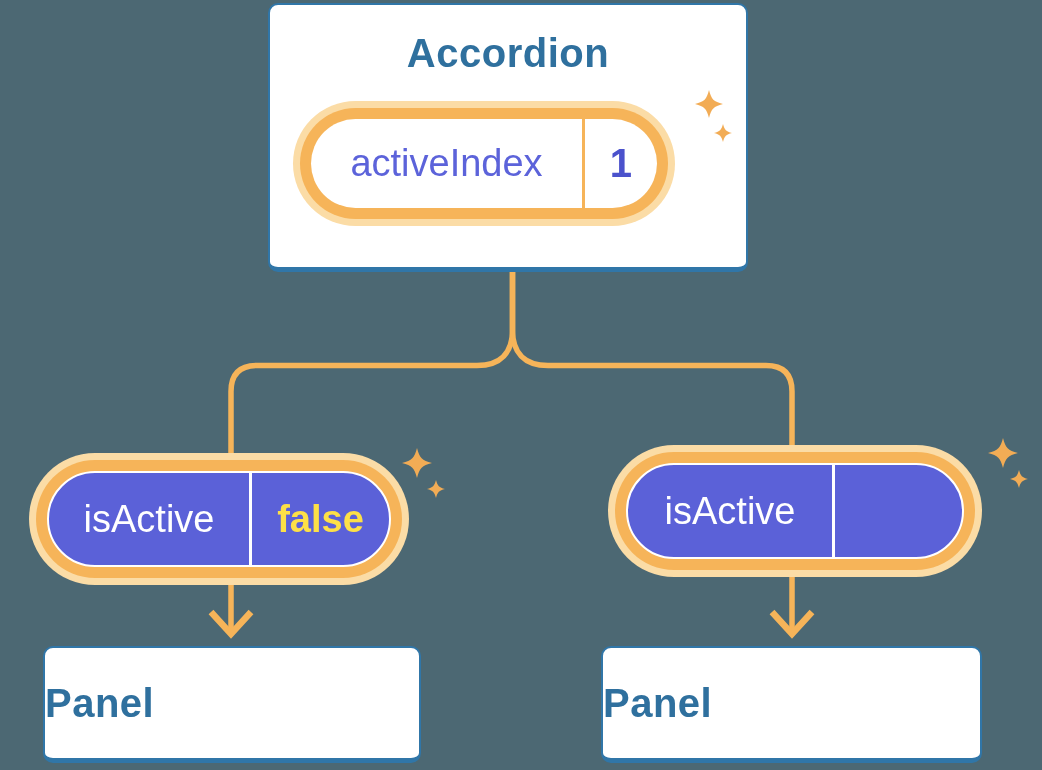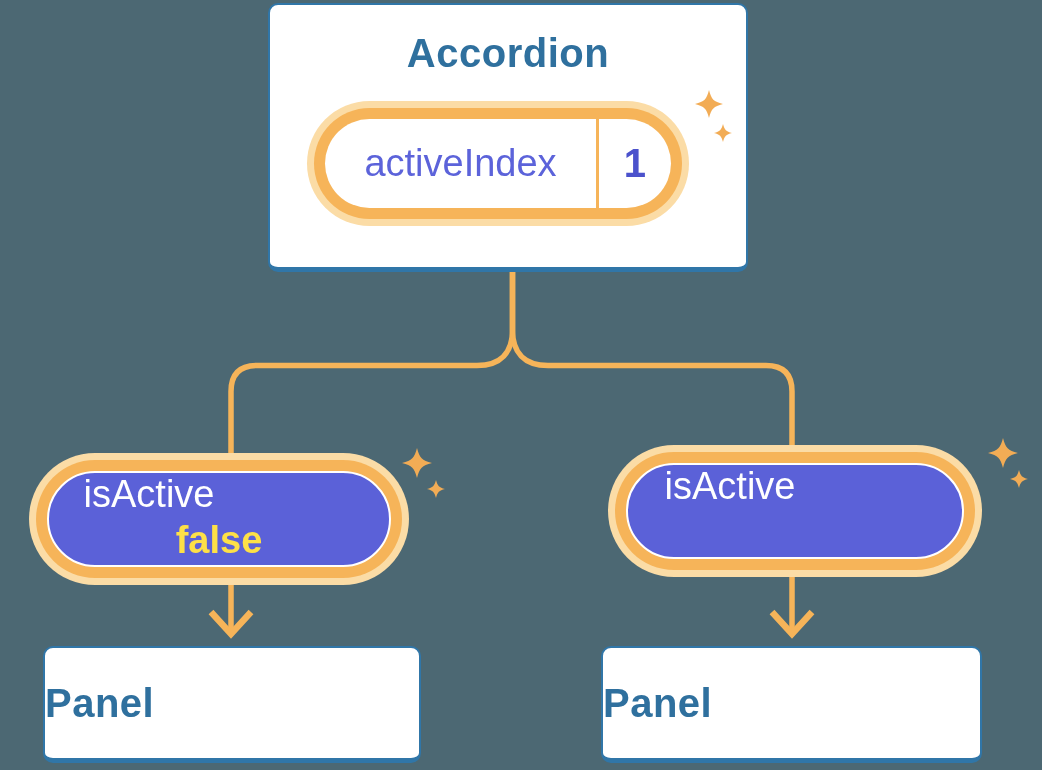--- a/index.html
+++ b/index.html
@@ -58,26 +58,26 @@
   }
   .pill-inner{
     border-radius:999px;
     height:100%;
     display:flex;
     align-items:stretch;
     overflow:hidden;
     box-sizing:border-box;
   }
   .pill-inner.light{background:#ffffff;}
-  .pill-inner.purple{background:var(--purple);border:2.5px solid #ffffff;flex-direction:column;}
+  .pill-inner.purple{background:var(--purple);border:2.5px solid #ffffff;}
   .pill-cell{
     display:flex;align-items:center;justify-content:center;
     font-size:38px;
   }
-  .pill-state{left:307px;top:101px;width:382px;height:125px;}
+  .pill-state{left:293px;top:101px;width:382px;height:125px;}
   .pill-state .cell-name{width:271px;color:var(--purpleText);}
   .pill-state .cell-value{flex:1;color:var(--indigoValue);font-weight:bold;font-size:40px;}
   .pill-state .divider{width:2.5px;background:var(--orangeRing);}
   .pill-prop .cell-name{color:#ffffff;}
   .pill-prop .cell-value{flex:1;color:#fde047;font-weight:bold;}
   .pill-prop .divider{width:3px;background:#ffffff;}
   .pill-prop-left{left:29px;top:453px;width:380px;height:132px;}
   .pill-prop-left .cell-name{width:200px;}
   .pill-prop-right{left:608px;top:445px;width:374px;height:132px;}
   .pill-prop-right .cell-name{width:204px;}

